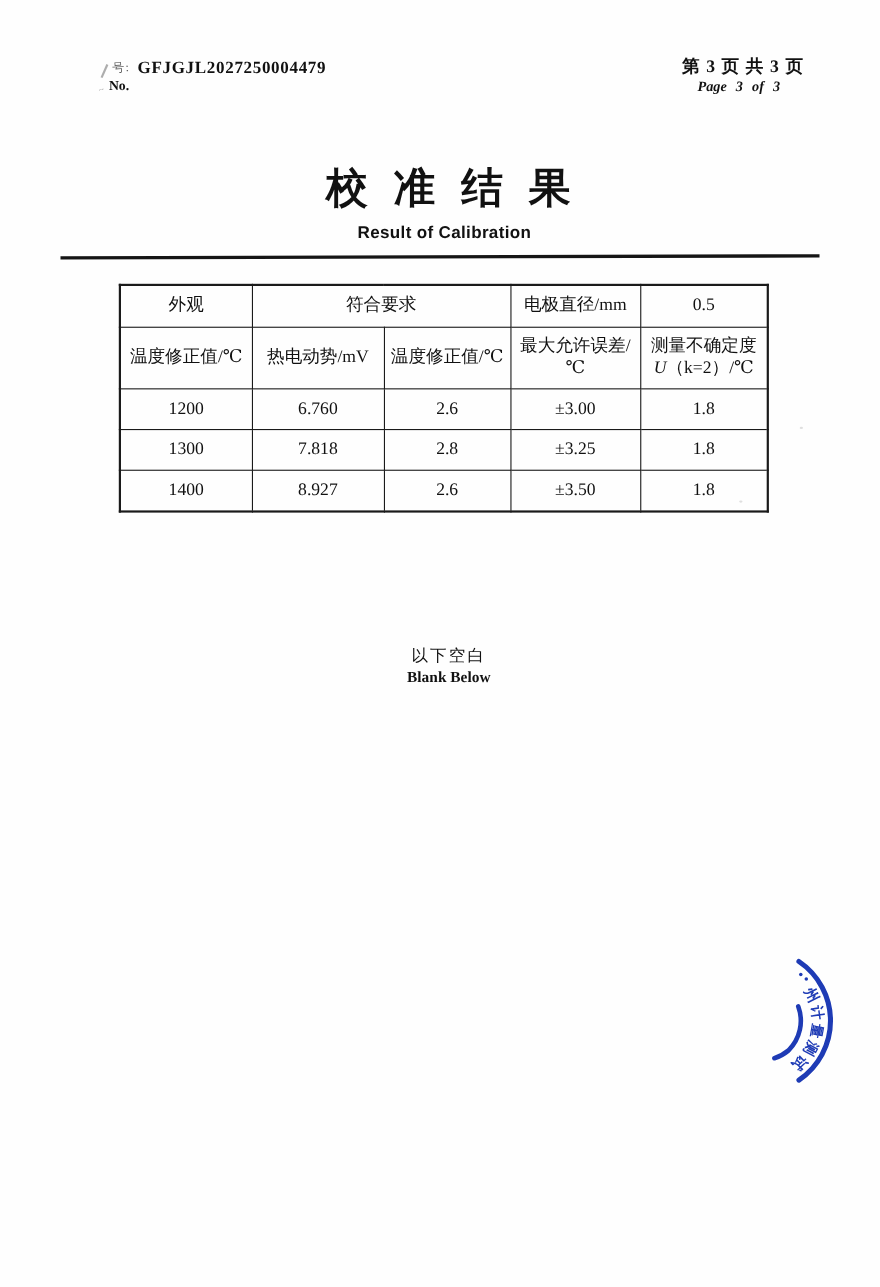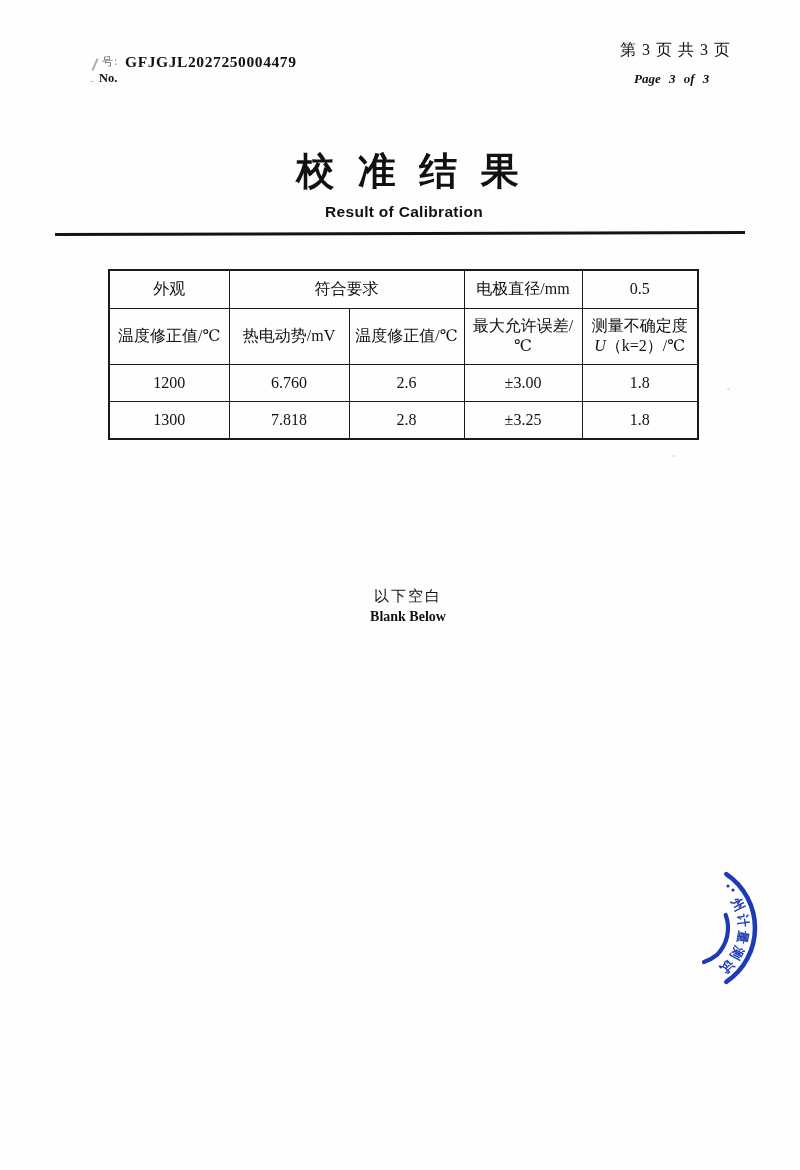--- a/index.html
+++ b/index.html
@@ -35,22 +35,22 @@
     transform: rotate(-14deg); opacity: .75;
   }
   .cert-number {
     position: absolute; left: 35px; top: 3px;
     font-size: 15.5px; font-weight: bold; letter-spacing: .6px;
     white-space: nowrap;
   }
 
   
   .page-cn {
-    position: absolute; left: 620px; top: 40px; width: 160px;
-    font-size: 16px; font-weight: normal; letter-spacing: 1px; white-space: nowrap;
+    position: absolute; left: 620px; top: 50px; width: 160px;
+    font-size: 16px; font-weight: bold; letter-spacing: 1px; white-space: nowrap;
   }
   .page-en {
     position: absolute; left: 634px; top: 71px; width: 140px;
     font-size: 13px; font-weight: bold; word-spacing: 5px; white-space: nowrap; font-style: italic;
   }
 
   
   .title {
     position: absolute; left: 11px; top: 146px; width: 800px;
     text-align: center; font-size: 38px; font-weight: bold;
@@ -64,21 +64,21 @@
   }
   .rule {
     position: absolute; left: 55px; top: 232px; width: 690px; height: 2.6px;
     background: #151515; transform: rotate(-0.15deg);
   }
 
   
   .cal-table-wrap { position: absolute; left: 108px; top: 258px; }
   table.cal {
     border-collapse: collapse; table-layout: fixed;
-    width: 589px; border: 2.4px solid #1a1a1a; margin-top: 11px;
+    width: 589px; border: 2.4px solid #1a1a1a;
   }
   table.cal td {
     border: 1.6px solid #1a1a1a;
     text-align: center; vertical-align: middle;
     font-size: 16px; padding: 0 2px;
     line-height: 1.25;
   }
   tr.r-top { height: 38px; }
   tr.r-head { height: 56px; }
   tr.r-data { height: 37.4px; }
@@ -163,20 +163,27 @@
           <td>±3.00</td>
           <td>1.8</td>
         </tr>
         <tr class="r-data">
           <td>1300</td>
           <td>7.818</td>
           <td>2.8</td>
           <td>±3.25</td>
           <td>1.8</td>
         </tr>
+        <tr class="r-data">
+          <td>1400</td>
+          <td>8.927</td>
+          <td>2.6</td>
+          <td>±3.50</td>
+          <td>1.8</td>
+        </tr>
       </tbody>
     </table>
   </div>
 
 
   <div class="blank-cn">以下空白</div>
   <div class="blank-en">Blank Below</div>
 
   <div class="speck speck1"></div>
   <div class="speck speck2"></div>

